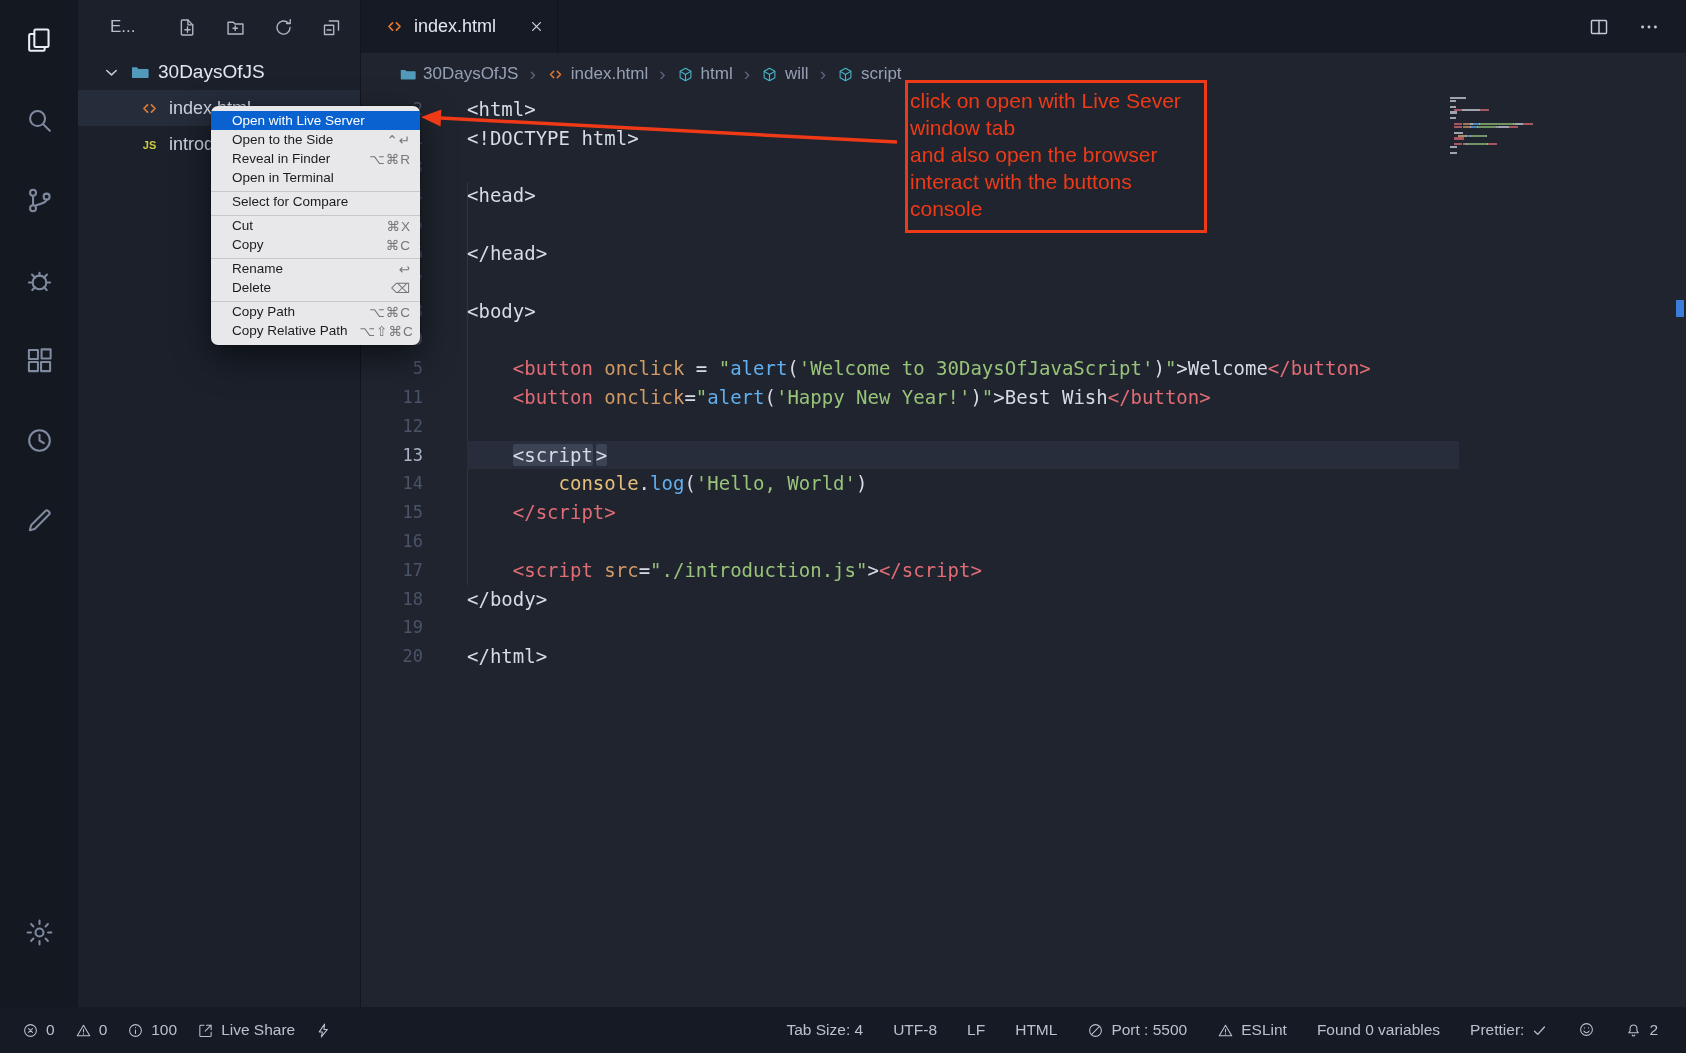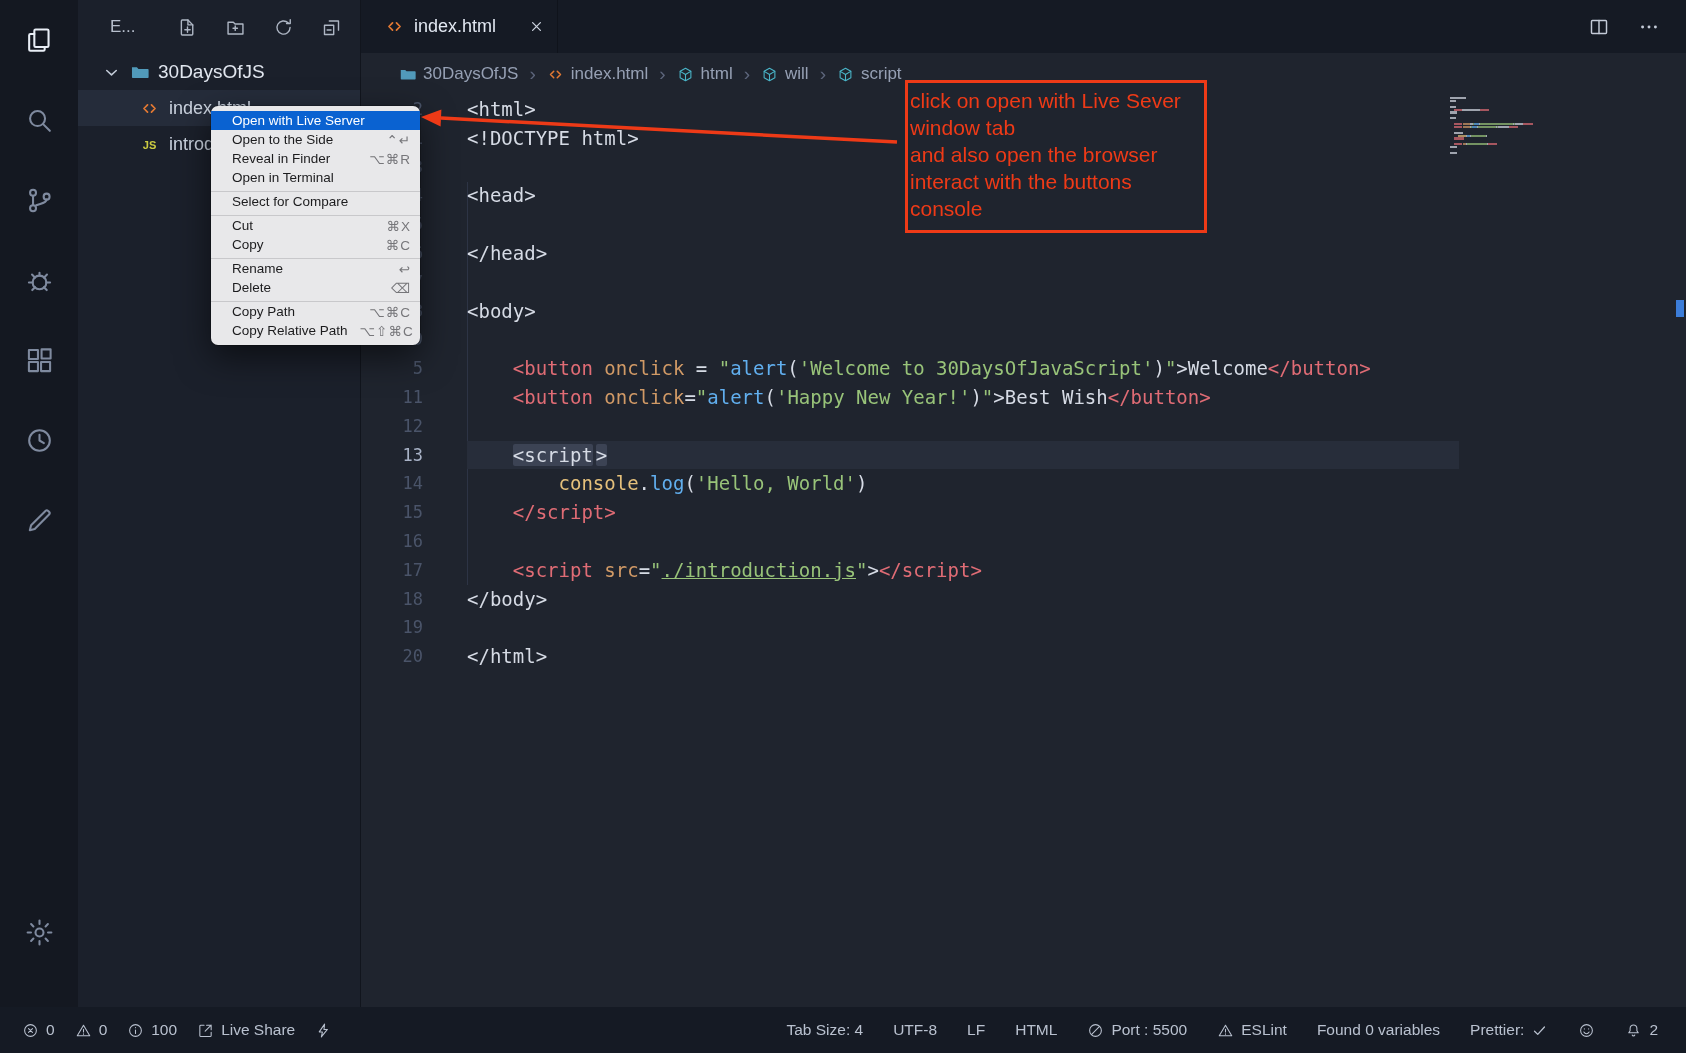--- a/index.html
+++ b/index.html
@@ -53,30 +53,30 @@
   .indent-guide{position:absolute;left:106px;top:87px;width:1px;height:403px;background:#2d3445;z-index:0}
   .code-row{position:relative;height:28.8px;line-height:28.8px;display:flex;z-index:1}
   .code-row.current::before{content:"";position:absolute;left:106px;right:227px;top:0;bottom:0;background:#272d3a}
   .gutter{position:relative;width:62px;flex:none;text-align:right;color:#4a5469;font-size:17px}
   .code-row.current .gutter{color:#a9b3c7}
   .code-text{position:relative;margin-left:44px;white-space:pre}
   .c-plain{color:var(--plain)} .c-tag{color:var(--tag)} .c-attr{color:var(--attr)}
   .c-string{color:var(--string)} .c-func{color:var(--func)} .c-obj{color:var(--obj)}
   .seg.hl{background:#3c4354;border-radius:2px}
   .seg.hl+.seg.hl{margin-left:3px}
-  .seg.u{text-decoration:underline}
+  .seg.u{}
   .minimap{position:absolute;top:2px;right:141px;width:95px;z-index:2}
   .mini-row{height:2.9px;white-space:nowrap;font-size:0}
   .mini-seg{display:inline-block;height:2.2px;opacity:.7;vertical-align:top}
   .ov-marker{position:absolute;top:205px;right:2px;width:8px;height:17px;background:var(--marker-blue)}
 
   
   .status-bar{height:46px;background:#151a24;display:flex;align-items:center;padding:0 28px 0 22px;color:#b9c1cf;font-size:15.5px}
   .status-left{display:flex;align-items:center;gap:20px}
-  .status-right{margin-left:auto;display:flex;align-items:center;gap:30px}
+  .status-right{margin-left:auto;display:flex;align-items:flex-start;gap:30px}
   .status-item{display:flex;align-items:center;gap:7px;white-space:nowrap}
   .status-item .ico{width:17px;height:17px}
 
   
   .context-menu{position:absolute;left:211px;top:106px;width:209px;background:#e8e8ea;border-radius:7px;box-shadow:0 12px 34px rgba(0,0,0,.55),0 0 0 1px rgba(0,0,0,.18);padding:5px 0;z-index:40;font-size:13.5px;color:#1c1c1e}
   .menu-group+.menu-group{border-top:1px solid #c8c8cb;margin-top:4px;padding-top:0}
   .menu-item{height:19px;display:flex;align-items:center;padding:0 9px 0 21px}
   .menu-label{flex:1;white-space:nowrap}
   .menu-shortcut{color:#76767a;margin-left:12px;white-space:nowrap;letter-spacing:1px}
   .menu-item.highlighted{background:var(--menu-highlight);color:#fff}

